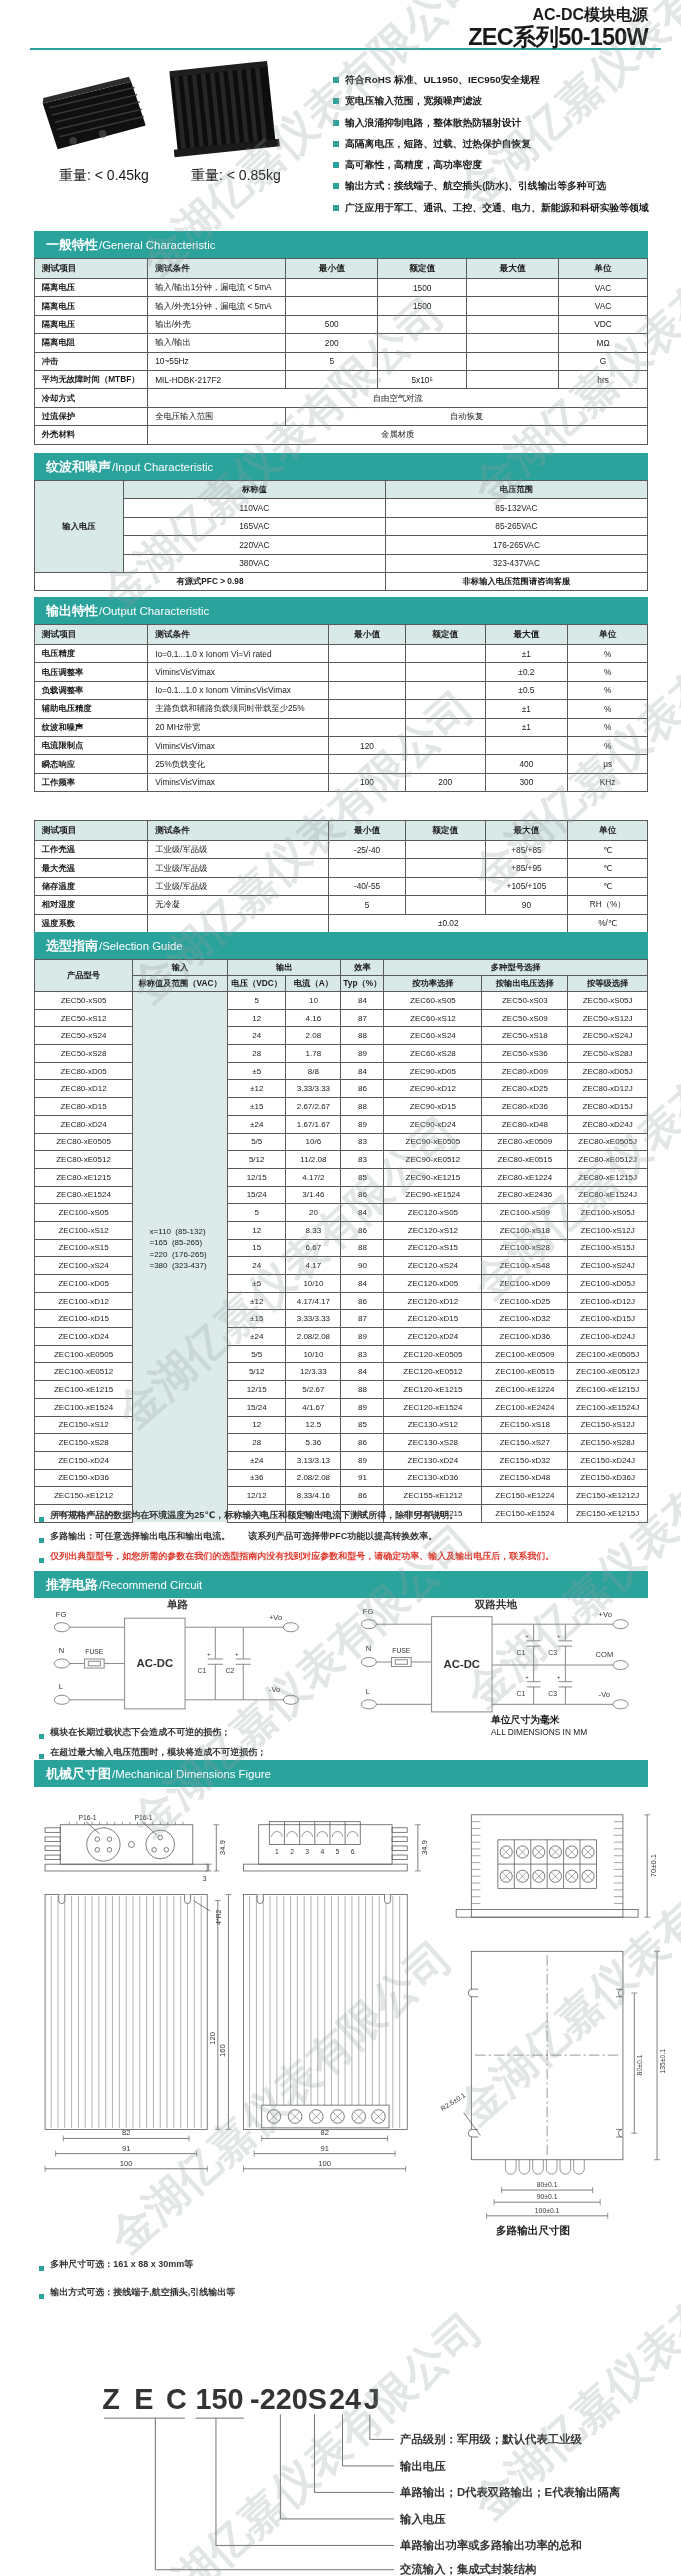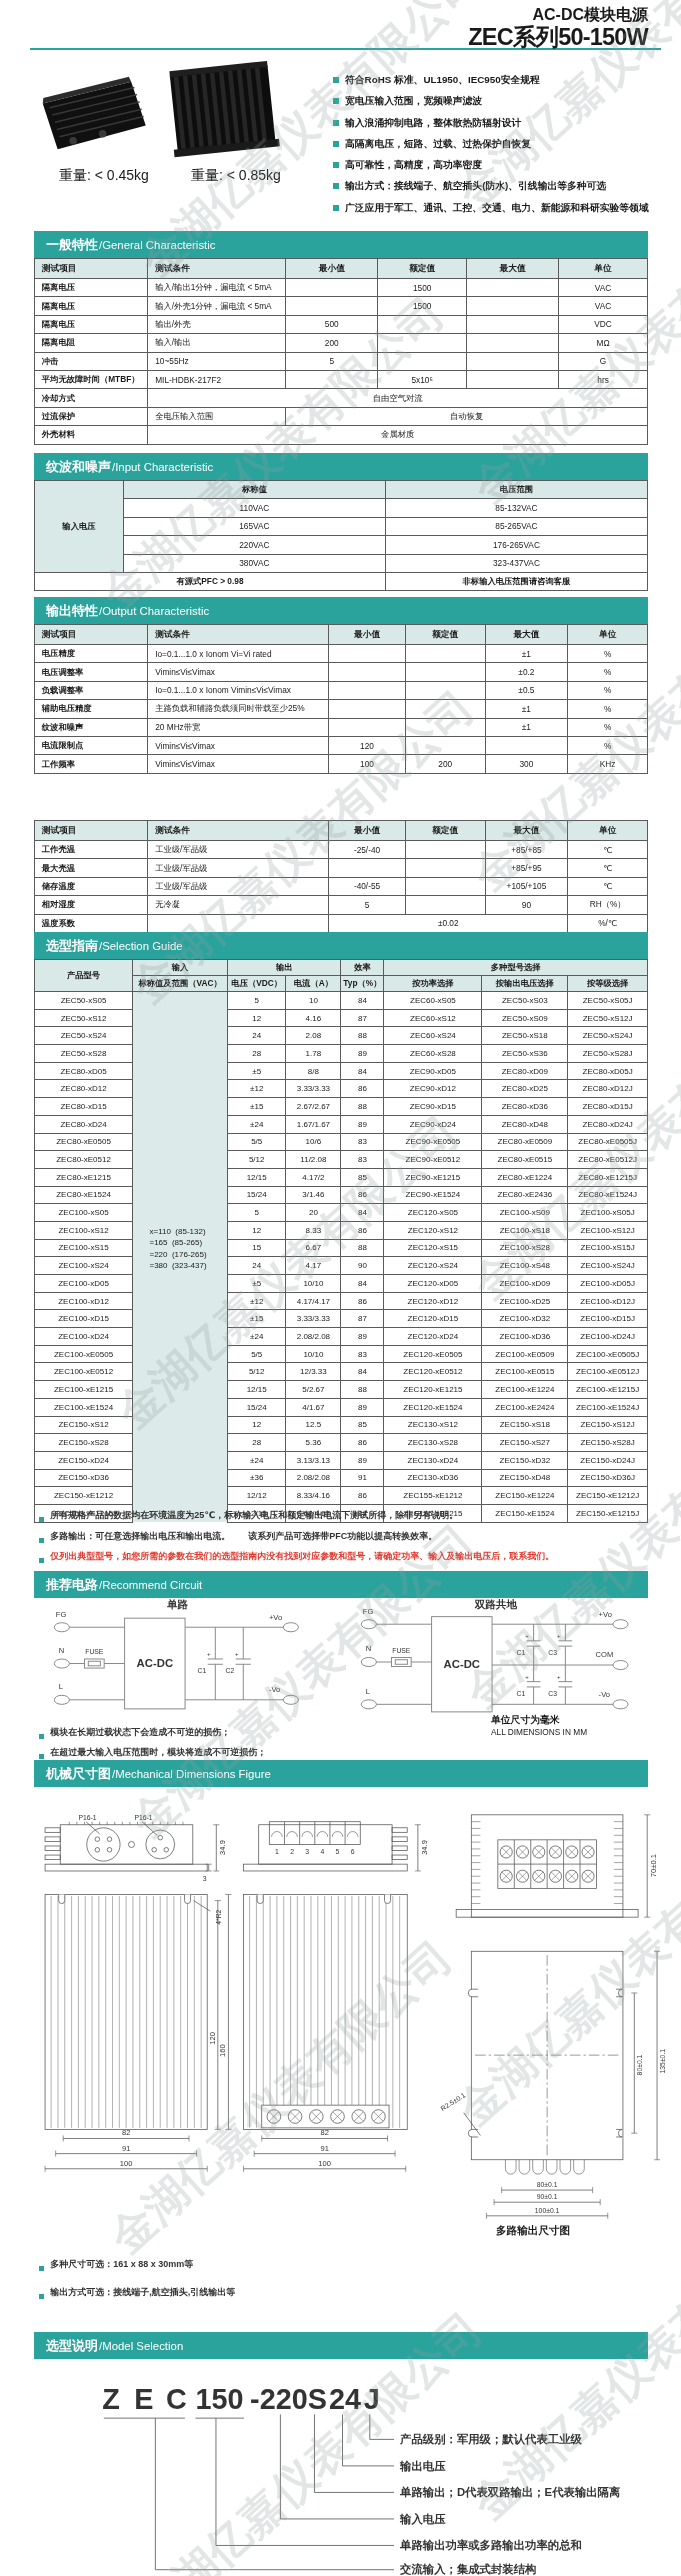--- a/index.html
+++ b/index.html
@@ -339,20 +339,28 @@
         <td>±1</td>
         <td>%</td>
       </tr>
         <tr>
         <td class="item">电流限制点</td>
         <td class="l">Vimin≤Vi≤Vimax</td>
         <td>120</td>
         <td></td>
         <td></td>
         <td>%</td>
+      </tr>
+        <tr>
+        <td class="item">瞬态响应</td>
+        <td class="l">25%负载变化</td>
+        <td></td>
+        <td></td>
+        <td>400</td>
+        <td>μs</td>
       </tr>
         <tr>
         <td class="item">工作频率</td>
         <td class="l">Vimin≤Vi≤Vimax</td>
         <td>100</td>
         <td>200</td>
         <td>300</td>
         <td>KHz</td>
       </tr>
     </tbody>
@@ -1055,24 +1063,20 @@
 
   <div class="note" style="top:2258px">
     <i class="sq"></i>
       <span>多种尺寸可选：161 x 88 x 30mm等</span>
   </div>
   <div class="note" style="top:2286px">
     <i class="sq"></i>
       <span>输出方式可选：接线端子,航空插头,引线输出等</span>
   </div>
 
-  <div class="secbar" style="top:2332px">
-    <span class="zh">选型说明</span>
-    <span class="en">/Model Selection</span>
-  </div>
   <svg style="left:0;top:2352px" width="682" height="224" viewBox="0 0 900 295">
     <g font-size="38" font-weight="bold" fill="#1a1a1a">
       <text x="135" y="75">Z</text>
       <text x="177" y="75">E</text>
       <text x="219" y="75">C</text>
       <text x="258" y="75">150</text>
       <text x="330" y="75">-220S</text>
       <text x="434" y="75">24</text>
       <text x="480" y="75">J</text>
     </g>

